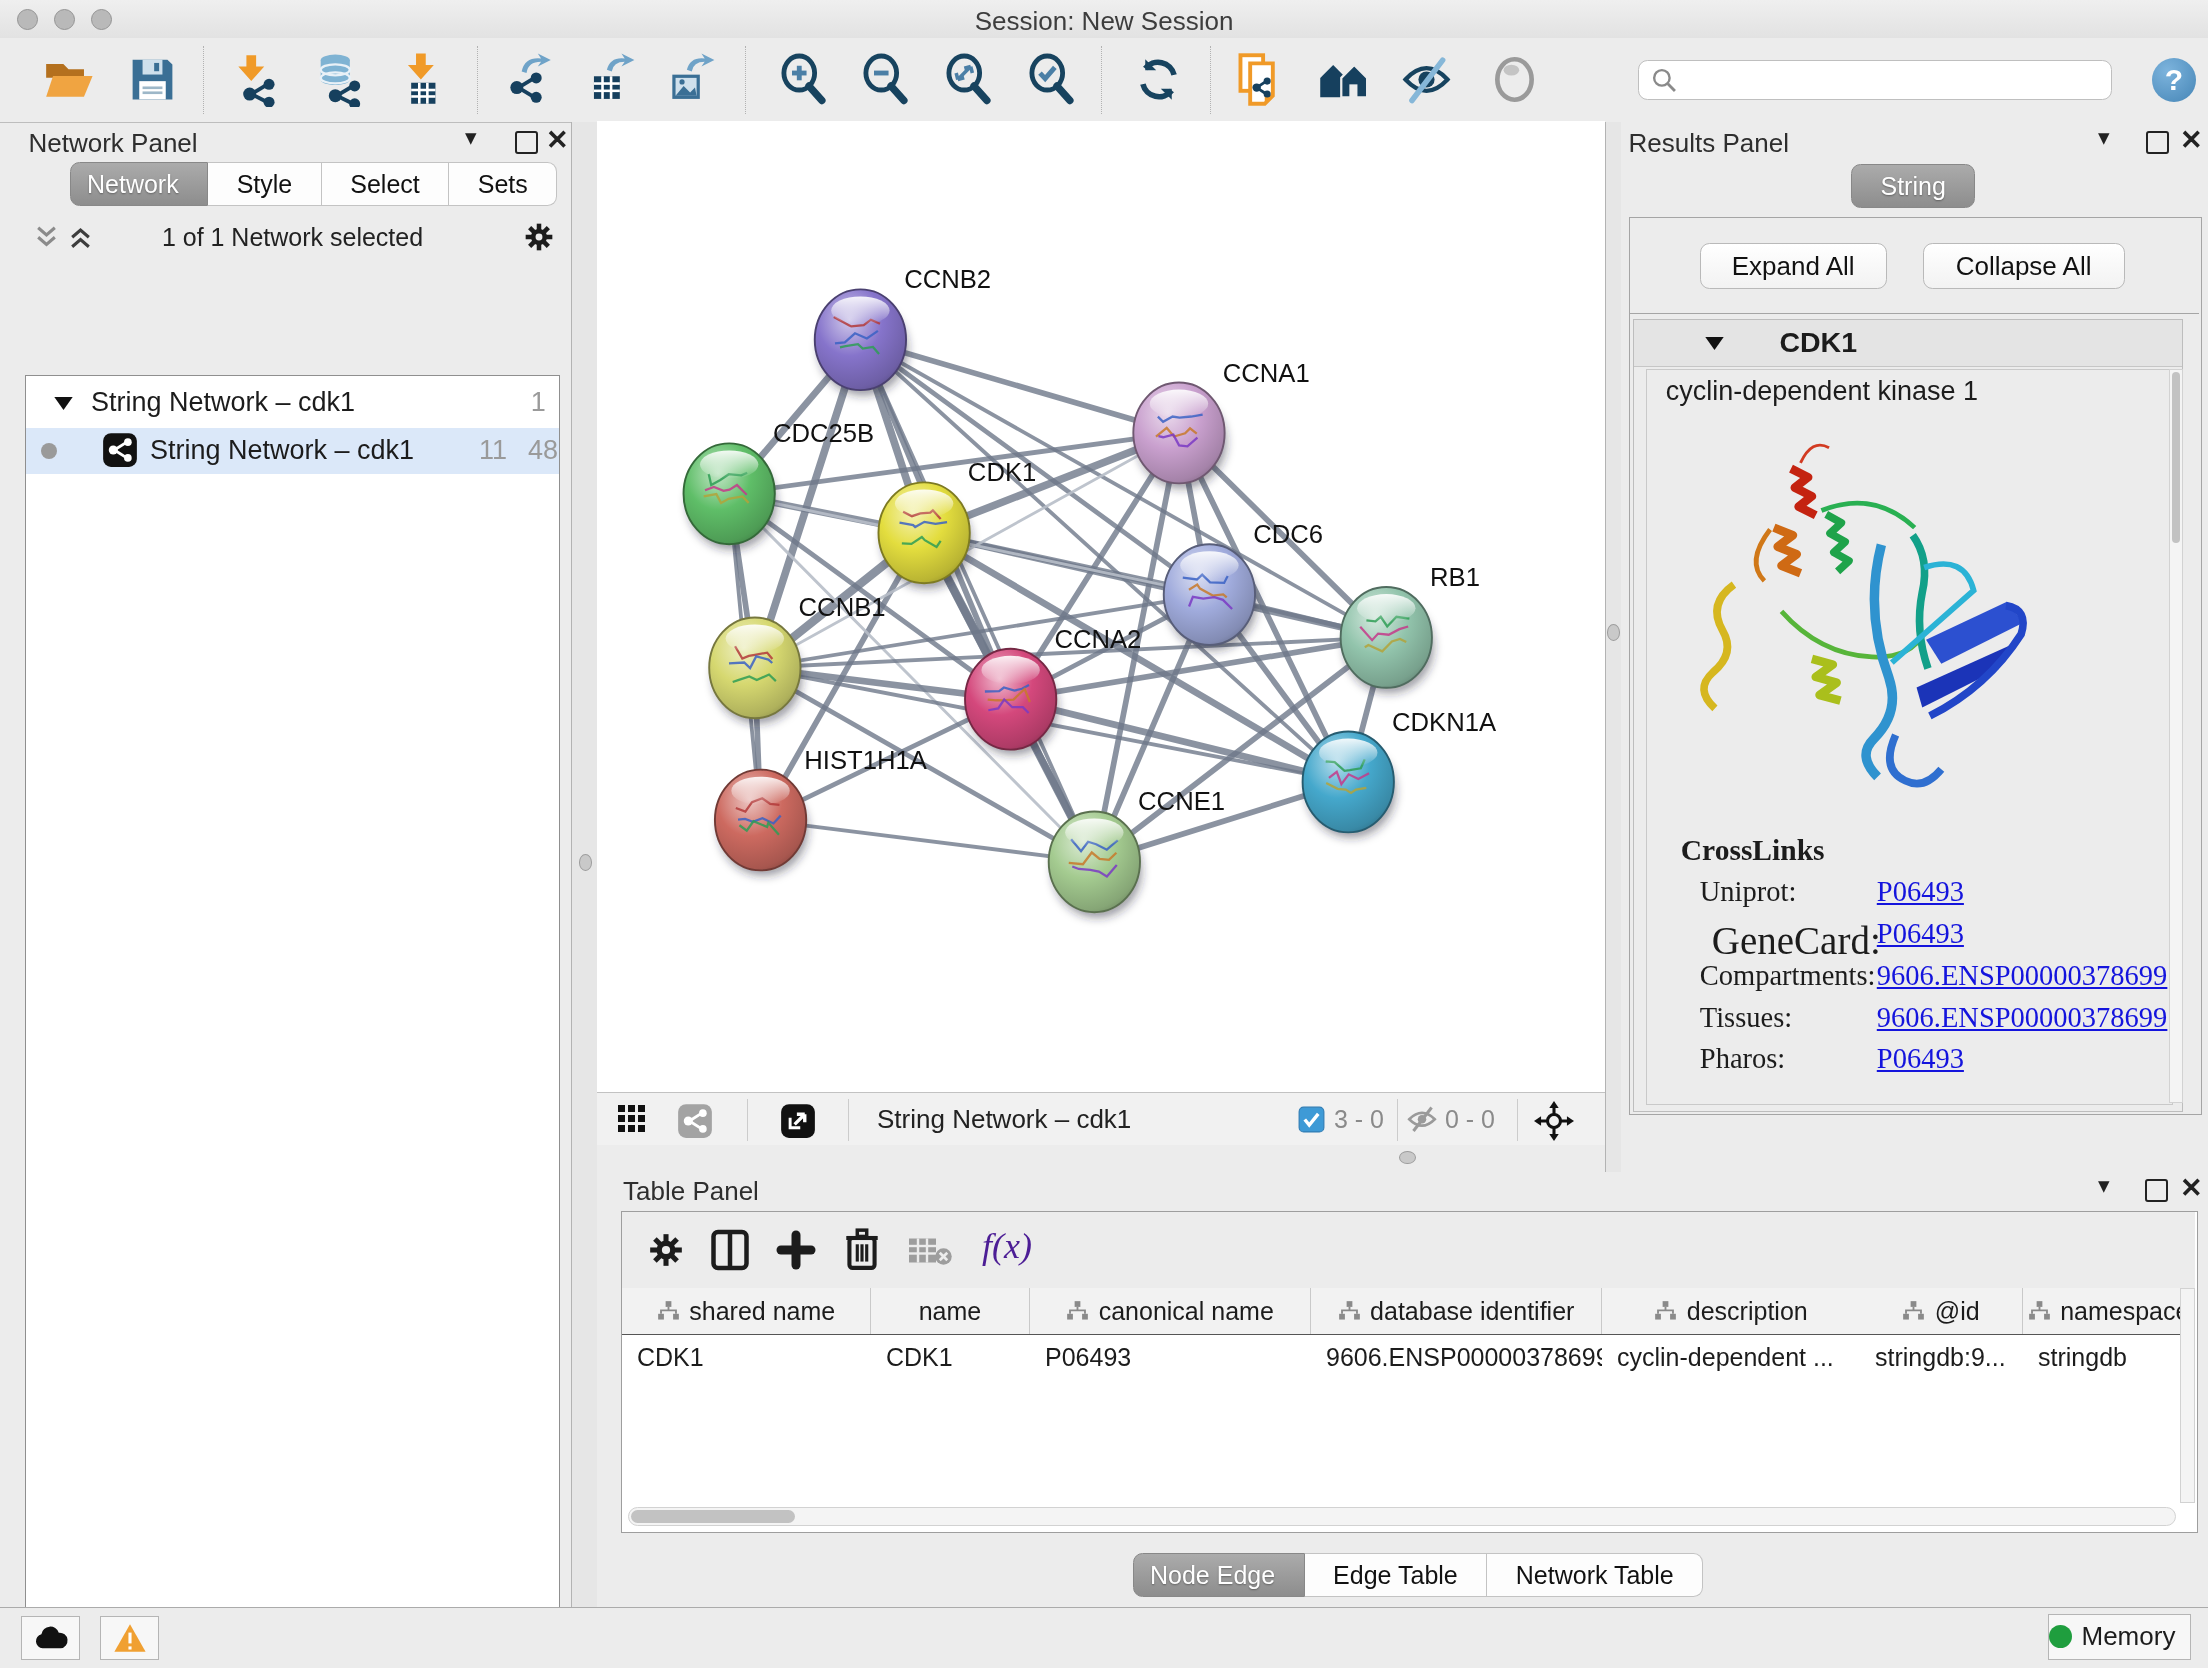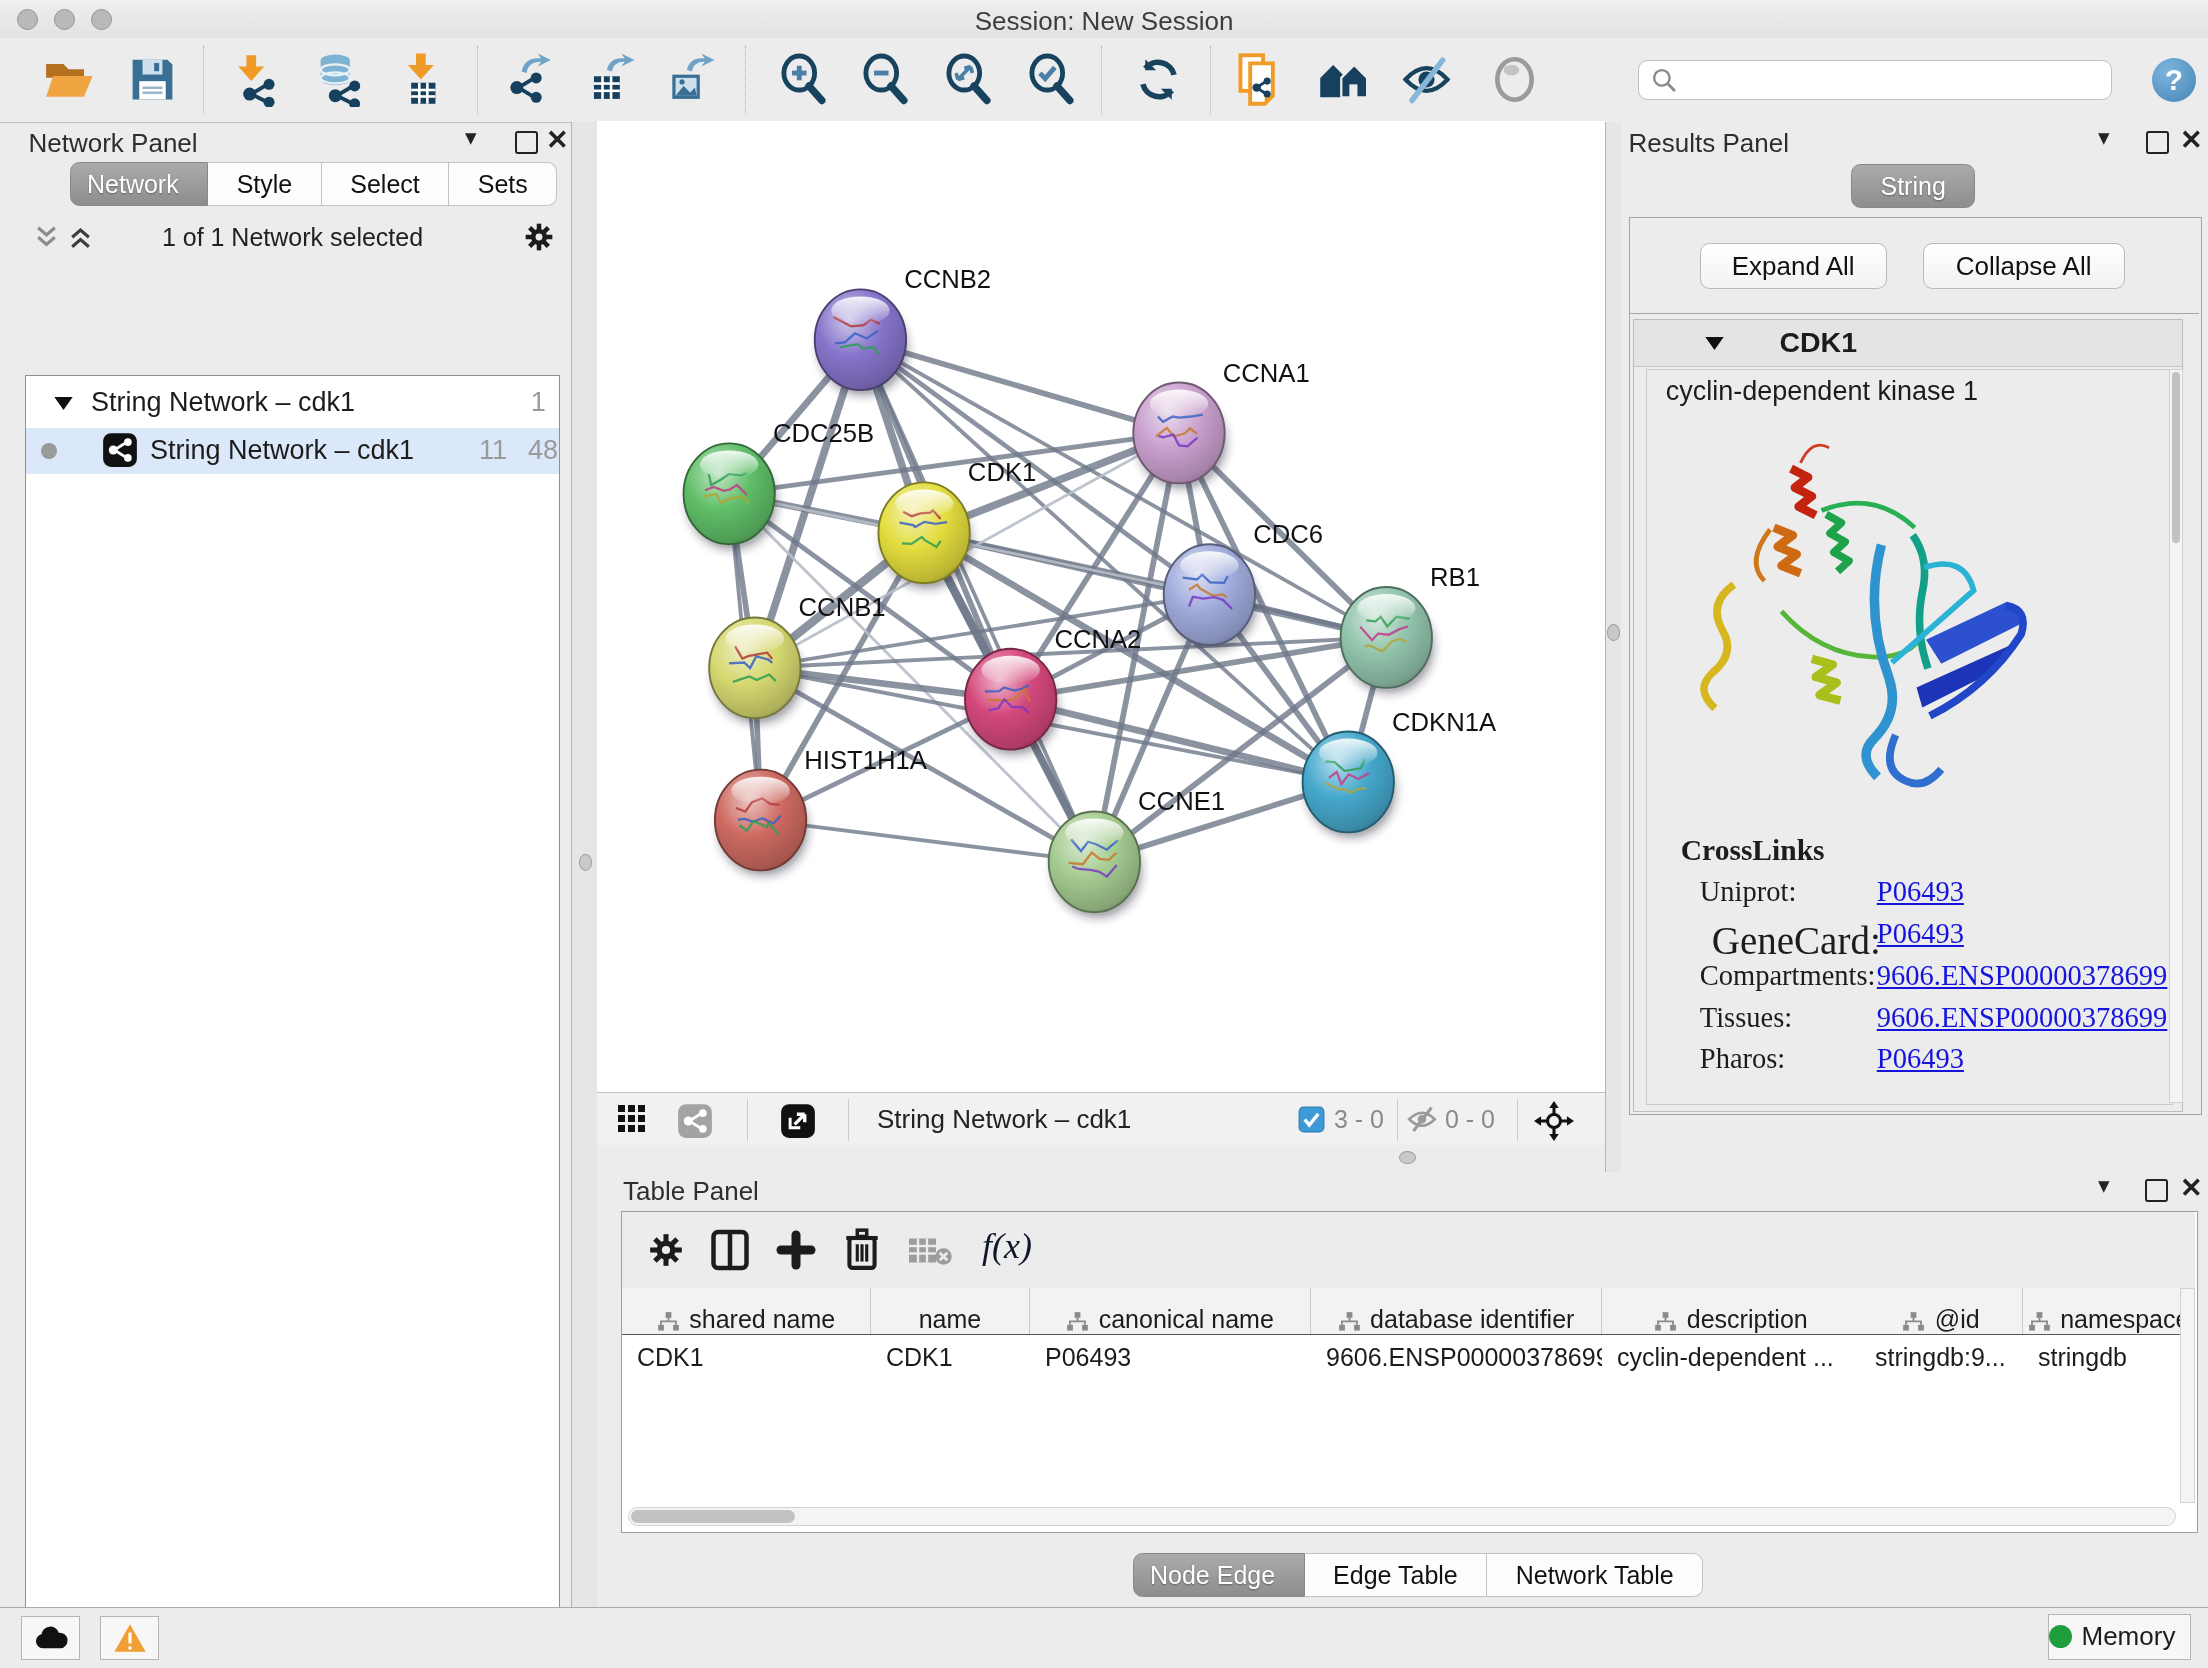--- a/index.html
+++ b/index.html
@@ -52,21 +52,21 @@
     border-top:1px solid #c2c2c2;}
   .nssep{position:absolute;top:5.7px;height:42px;border-left:1px solid #cccccc;}
   .graytxt{color:#8a8a8a;font-size:25px;}
   
   .rbox{border:1.9px solid #a5a5a5;box-sizing:border-box;}
   .btn{background:linear-gradient(#ffffff,#f2f2f2);border:1px solid #b9b9b9;border-radius:9.5px;
     font-size:26px;text-align:center;color:#111;}
   .serif{font-family:"Liberation Serif",serif;}
   .link{color:#1414dd;text-decoration:underline;}
   
-  .thead-cell{position:absolute;top:0;height:46px;display:flex;align-items:flex-end;
+  .thead-cell{position:absolute;top:0;height:46px;display:flex;align-items:center;
     justify-content:center;gap:9.5px;font-size:25px;border-right:1px solid #c9c9c9;
     box-sizing:border-box;overflow:hidden;background:#f2f2f2;}
   .trow-cell{position:absolute;top:0;height:42px;line-height:42px;font-size:25px;
     padding-left:15px;box-sizing:border-box;white-space:nowrap;overflow:hidden;}
   .scroll-track{background:#f4f4f4;border:1px solid #d2d2d2;box-sizing:border-box;}
   .scroll-thumb{position:absolute;background:#c2c2c2;border-radius:7.6px;}
   
   .sq-btn{position:absolute;width:59px;height:44px;background:#f7f7f7;border:1.9px solid #b5b5b5;
     display:flex;align-items:center;justify-content:center;box-sizing:border-box;}
 </style>
@@ -733,21 +733,21 @@
           <rect x="1" y="1" width="18" height="16" fill="#9d9d9d"></rect>
           <g stroke="#ececec" stroke-width="1.6">
               <line x1="1" y1="6" x2="19" y2="6"></line>
               <line x1="1" y1="11" x2="19" y2="11"></line>
               <line x1="7" y1="1" x2="7" y2="17"></line>
               <line x1="13" y1="1" x2="13" y2="17"></line>
             </g>
           <circle cx="24" cy="13" r="5.5" fill="#9d9d9d"></circle>
           <path d="M21.5 10.5 l5 5 m0 -5 l-5 5" stroke="#ececec" stroke-width="1.8"></path>
         </svg>
-        <span class="abs" style="left:360px;top:13.3px;font-size:36px;color:#0f172a;font-family:'Liberation Serif',serif;font-style:italic">f(x)</span>
+        <span class="abs" style="left:360px;top:13.3px;font-size:36px;color:#4c1d95;font-family:'Liberation Serif',serif;font-style:italic">f(x)</span>
       </div>
 
       <div class="abs" style="left:0;top:76px;width:1573px;height:46px;border-bottom:1.9px solid #555" id="thead">
           <div class="thead-cell" style="left: 0px; width: 249px;">
             <svg width="23" height="23" viewBox="0 0 20 20">
               <rect x="7.5" y="1" width="5" height="5" fill="#8a8a8a"></rect>
               <rect x="1" y="12" width="5" height="5" fill="#8a8a8a"></rect>
               <rect x="14" y="12" width="5" height="5" fill="#8a8a8a"></rect>
               <path d="M10 6 v3 M3.5 12 v-3 h13 v3" stroke="#8a8a8a" stroke-width="1.6" fill="none"></path>
             </svg>

